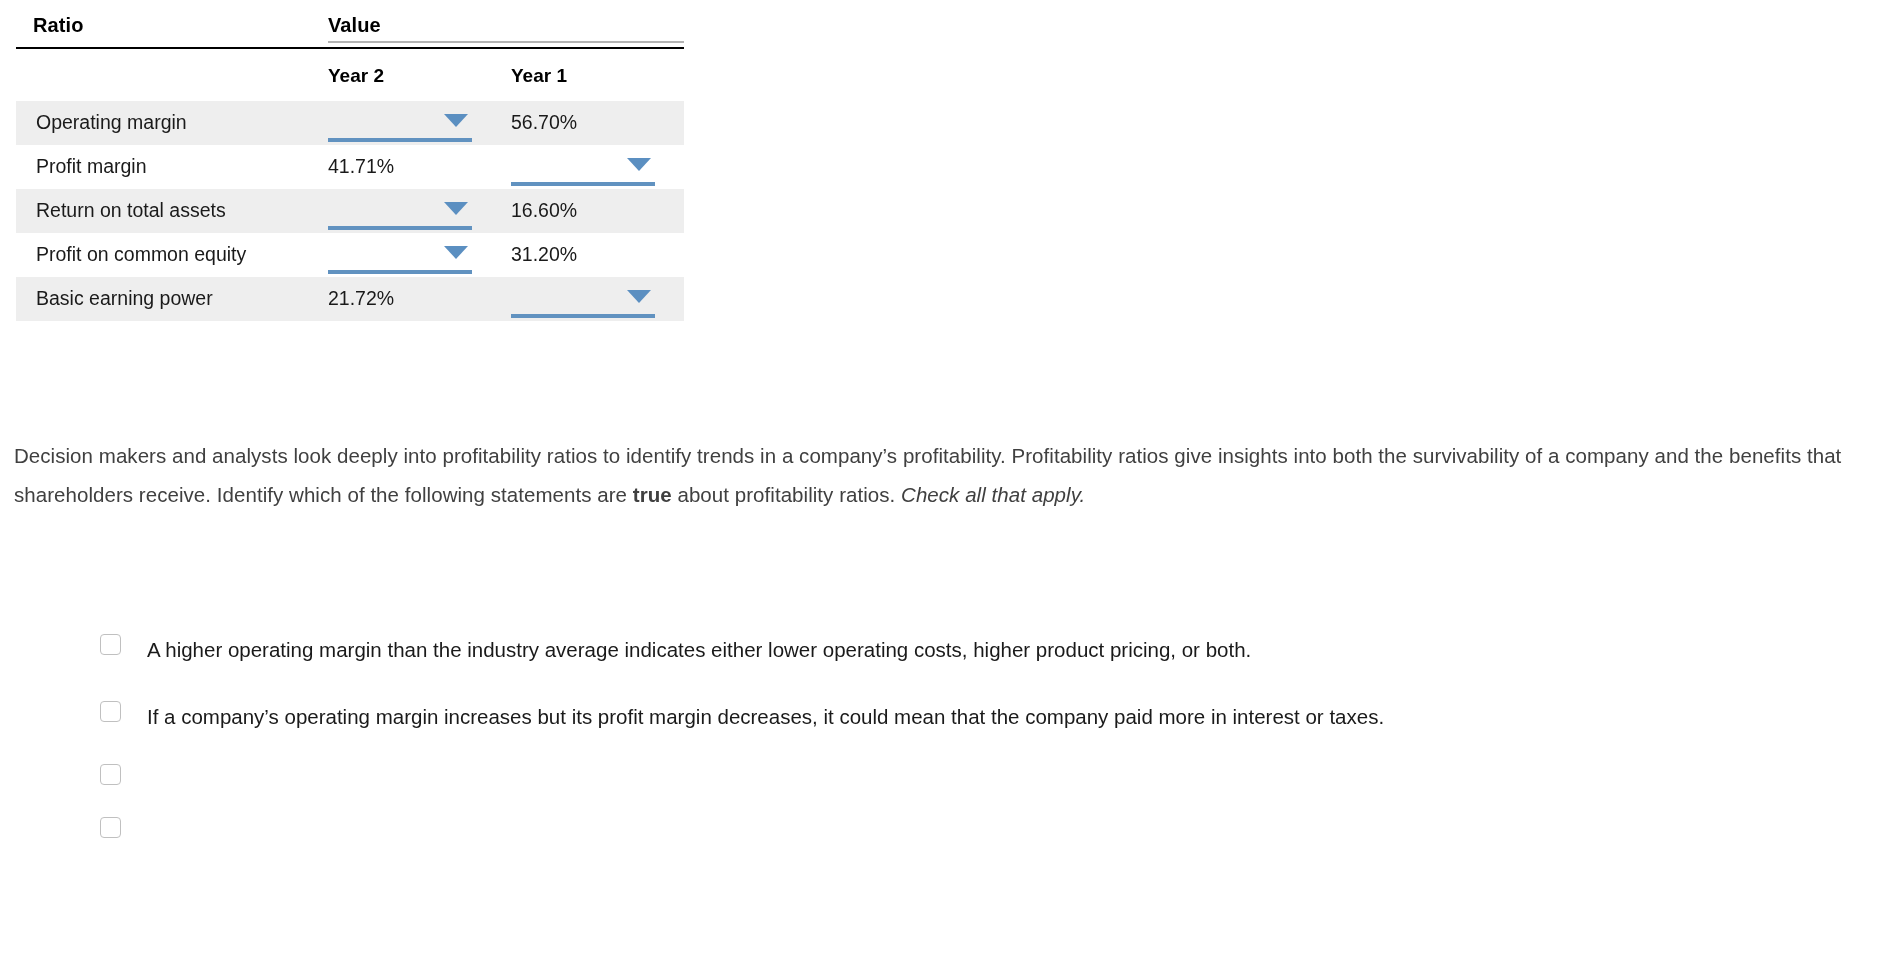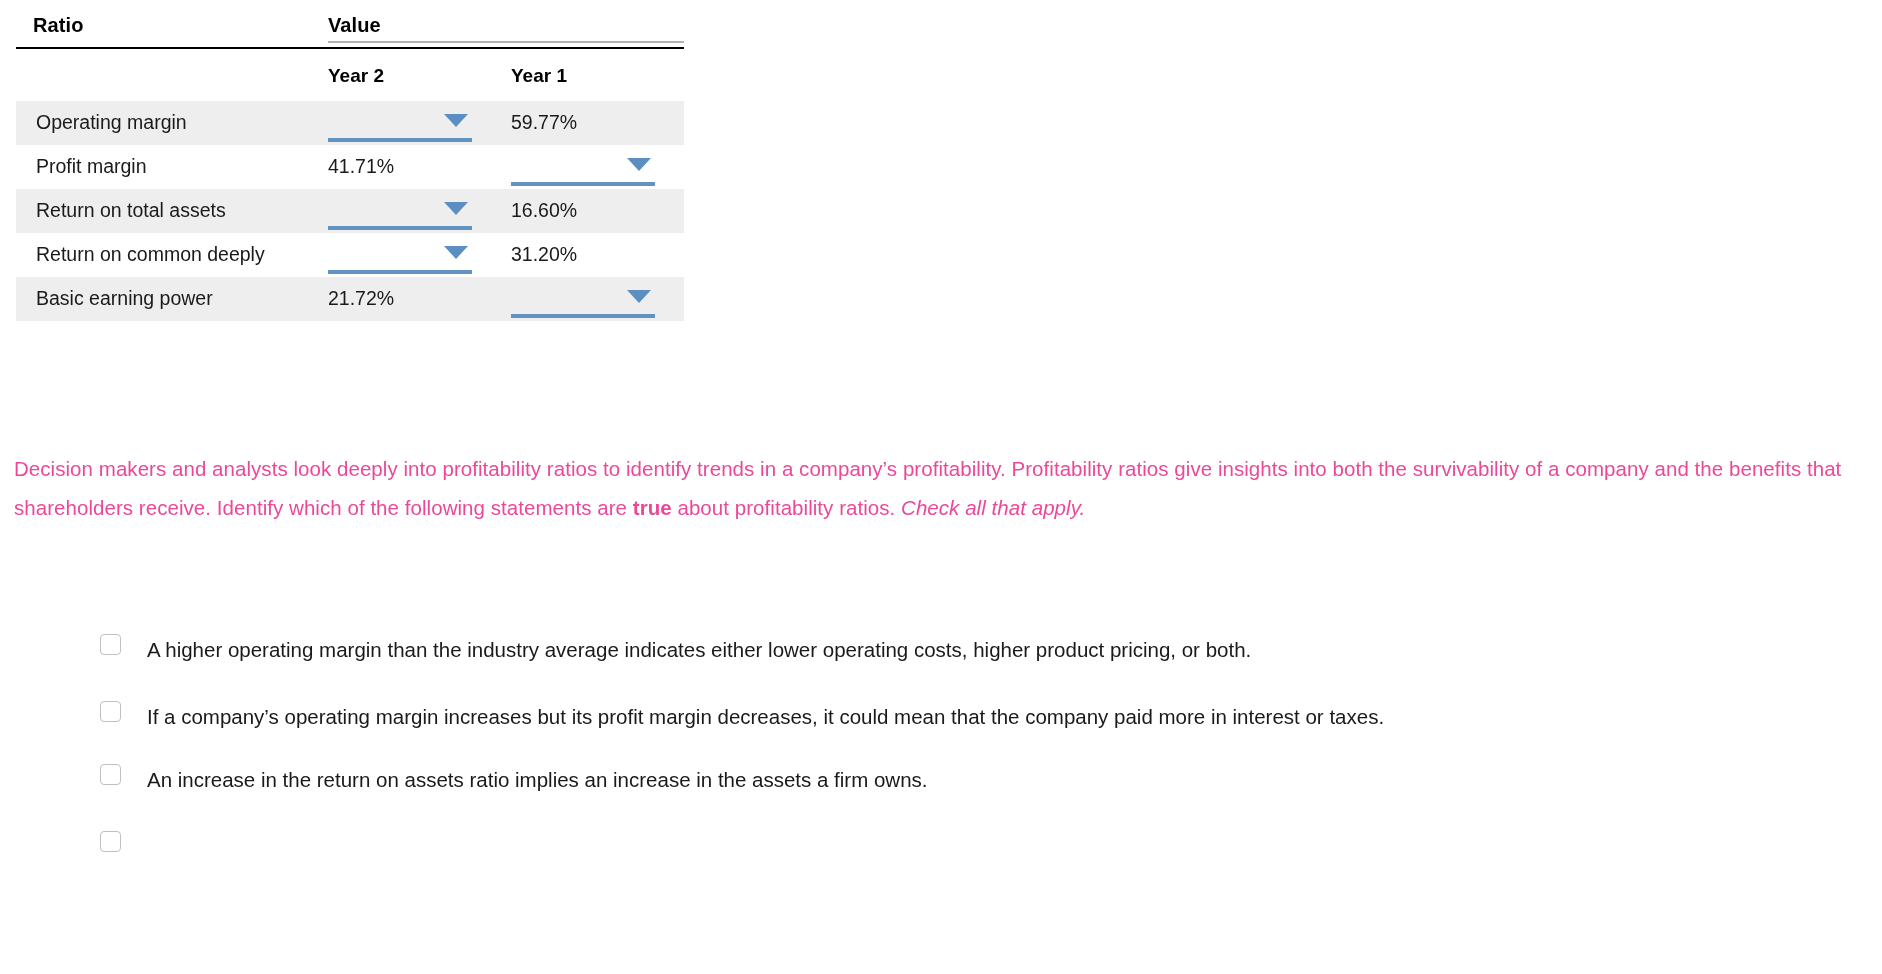--- a/index.html
+++ b/index.html
@@ -110,25 +110,25 @@
     height: 0;
     border-left: 12px solid transparent;
     border-right: 12px solid transparent;
     border-top: 13px solid #5b8fc1;
   }
 
   
   .prompt {
     position: absolute;
     left: 14px;
-    top: 449px;
+    top: 436px;
     width: 1850px;
     font-size: 20.5px;
     line-height: 39px;
-    color: #ec4899;
+    color: #404040;
     letter-spacing: .05px;
   }
   .prompt b { font-weight: bold; }
   .prompt i { font-style: italic; }
 
   
   .options {
     position: absolute;
     left: 100px;
     top: 630px;
@@ -186,21 +186,21 @@
     </thead>
     <tbody id="ratio-tbody">
         <tr class="alt">
           <td class="ratio-name">Operating margin</td>
           <td class="value-cell">
             <span class="dropdown">
               <span class="dd-arrow"></span>
               <span class="dd-line"></span>
             </span>
           </td>
-          <td class="value-cell"><span class="num">59.77%</span></td>
+          <td class="value-cell"><span class="num">56.70%</span></td>
         </tr>
         <tr>
           <td class="ratio-name">Profit margin</td>
           <td class="value-cell"><span class="num">41.71%</span></td>
           <td class="value-cell">
             <span class="dropdown">
               <span class="dd-arrow"></span>
               <span class="dd-line"></span>
             </span>
           </td>
@@ -209,21 +209,21 @@
           <td class="ratio-name">Return on total assets</td>
           <td class="value-cell">
             <span class="dropdown">
               <span class="dd-arrow"></span>
               <span class="dd-line"></span>
             </span>
           </td>
           <td class="value-cell"><span class="num">16.60%</span></td>
         </tr>
         <tr>
-          <td class="ratio-name">Return on common deeply</td>
+          <td class="ratio-name">Profit on common equity</td>
           <td class="value-cell">
             <span class="dropdown">
               <span class="dd-arrow"></span>
               <span class="dd-line"></span>
             </span>
           </td>
           <td class="value-cell"><span class="num">31.20%</span></td>
         </tr>
         <tr class="alt">
           <td class="ratio-name">Basic earning power</td>
@@ -247,18 +247,17 @@
     <div class="option-row">
       <span class="checkbox"></span>
       <span class="option-label">A higher operating margin than the industry average indicates either lower operating costs, higher product pricing, or both.</span>
     </div>
     <div class="option-row opt-h-2">
       <span class="checkbox"></span>
       <span class="option-label">If a company’s operating margin increases but its profit margin decreases, it could mean that the company paid more in interest or taxes.</span>
     </div>
     <div class="option-row">
       <span class="checkbox"></span>
-      <span class="option-label">An increase in the return on assets ratio implies an increase in the assets a firm owns.</span>
     </div>
     <div class="option-row">
       <span class="checkbox"></span>
     </div>
   </div>
 
 </body></html>

